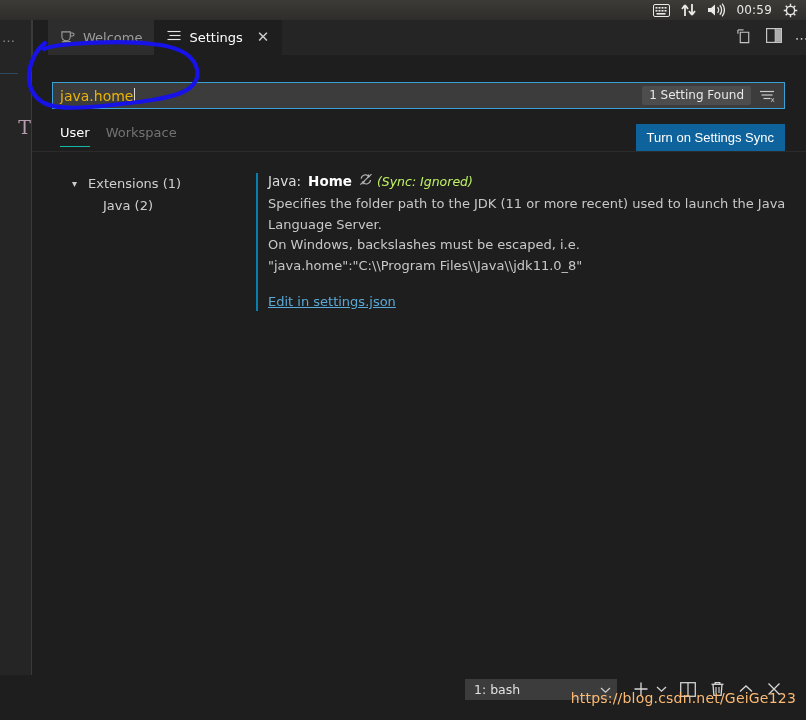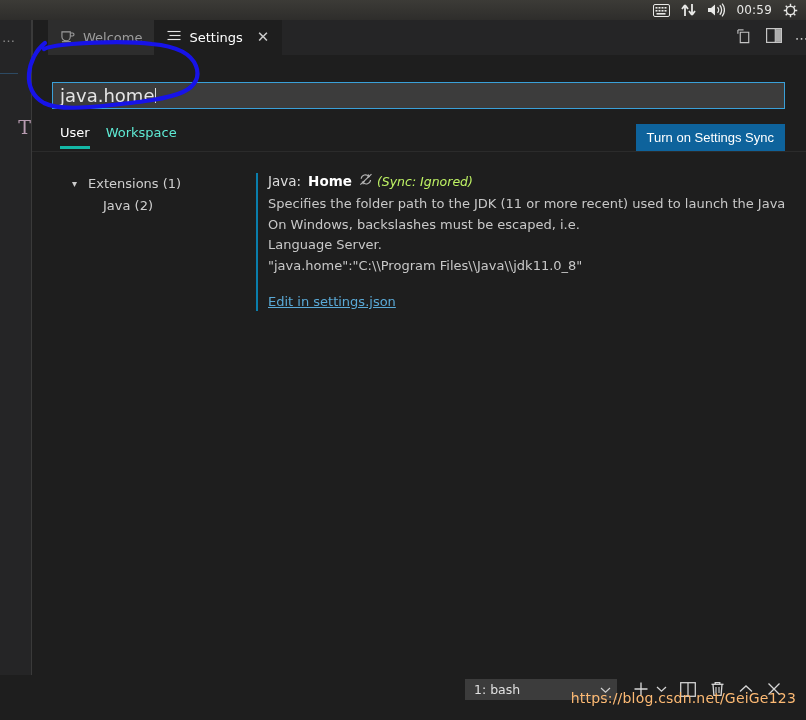--- a/index.html
+++ b/index.html
@@ -73,36 +73,36 @@
   
   .settings-body { position: absolute; left: 32px; top: 35px; width: 774px; height: 620px; background: #1e1e1e; }
 
   .search-row { position: absolute; left: 20px; top: 27px; width: 733px; height: 27px; }
   .search-box {
     position: absolute; inset: 0;
     background: #3c3c3c; border: 1px solid #3aa0d8;
     display: flex; align-items: center; padding: 0 4px 0 7px;
   }
   .search-text {
-    font-size: 18px; color: #e5e5e5; white-space: nowrap;
+    font-size: 14px; color: #eab308; white-space: nowrap;
     font-family: "DejaVu Sans", "Liberation Sans", sans-serif;
   }
   .caret { display: inline-block; width: 1px; height: 15px; background: #dcdcdc; margin-left: 1px; vertical-align: -3px; }
   .search-right { margin-left: auto; display: flex; align-items: center; gap: 8px; padding-right: 4px; }
   .count-badge {
     background: #4d4d4d; color: #e8e8e8; font-size: 12px;
     padding: 2px 7px 3px; border-radius: 2px; white-space: nowrap;
   }
   .filter-ico { color: #cccccc; display: flex; align-items: center; }
 
   
   .scope-tabs { position: absolute; left: 28px; top: 70px; display: flex; gap: 16px; }
   .scope-tab { font-size: 13px; padding-bottom: 6px; position: relative; }
-  .scope-tab.on { color: #ffffff; border-bottom: 3px solid #14b8a6; }
-  .scope-tab.off { color: #5eead4; }
+  .scope-tab.on { color: #ffffff; border-bottom: 1px solid #14b8a6; }
+  .scope-tab.off { color: #737373; }
   .sync-btn {
     position: absolute; right: 21px; top: 69px;
     background: #0e639c; color: #ffffff; font-size: 13px;
     padding: 6px 11px; border: none; cursor: pointer; white-space: nowrap;
   }
   .hr-line { position: absolute; left: 0; top: 96px; width: 774px; height: 1px; background: #2b2b2b; }
 
   
   .toc { position: absolute; left: 40px; top: 117px; width: 195px; }
   .toc-row { display: flex; align-items: center; font-size: 13px; color: #cfcfcf; height: 22px; }
@@ -247,20 +247,33 @@
         <span style="font-size:14px;letter-spacing:1.3px;line-height:1;">⋯</span>
       </div>
     </div>
 
     <div class="settings-body">
 
       <div class="search-row">
         <div class="search-box">
           <span class="search-text" title="Search settings">java.home</span>
           <span class="caret"></span>
+          <span class="search-right">
+            <span class="count-badge">1 Setting Found</span>
+            <span class="filter-ico">
+              <svg width="17" height="15" viewBox="0 0 17 15">
+                <g stroke="#cccccc" stroke-width="1.2">
+                  <path d="M1 3.5 h14"></path>
+                    <path d="M2.5 7 h11"></path>
+                    <path d="M4.5 10.5 h7"></path>
+                </g>
+                <text x="11.5" y="13.6" font-size="7" fill="#cccccc" font-family="DejaVu Sans, sans-serif">x</text>
+              </svg>
+            </span>
+          </span>
         </div>
       </div>
 
       <div class="scope-tabs">
         <div class="scope-tab on">User</div>
         <div class="scope-tab off">Workspace</div>
       </div>
 
       <button class="sync-btn">Turn on Settings Sync</button>
 
@@ -291,22 +304,22 @@
                 <path d="M4.7 12.2 l-1 -2.3 l2.4 -0.6" fill="none" stroke="#b5b5b5" stroke-width="1.2"></path>
                 <path d="M1.4 12.6 L13.4 1.2" stroke="#b5b5b5" stroke-width="1.25"></path>
               </svg>
             </span>
             <span>(Sync: Ignored)</span>
           </span>
         </div>
 
         <div class="s-desc">
           <div>Specifies the folder path to the JDK (11 or more recent) used to launch the Java</div>
+          <div>Language Server.</div>
           <div>On Windows, backslashes must be escaped, i.e.</div>
-          <div>Language Server.</div>
           <div>"java.home":"C:\\Program Files\\Java\\jdk11.0_8"</div>
         </div>
 
         <a class="s-link">Edit in settings.json</a>
       </div>
 
     </div>
   </div>
 
   <div class="panel-bar">

